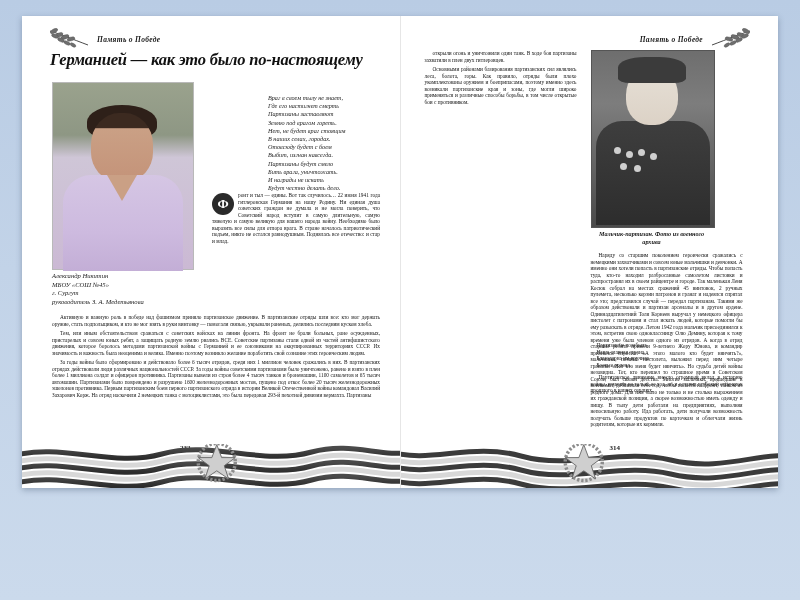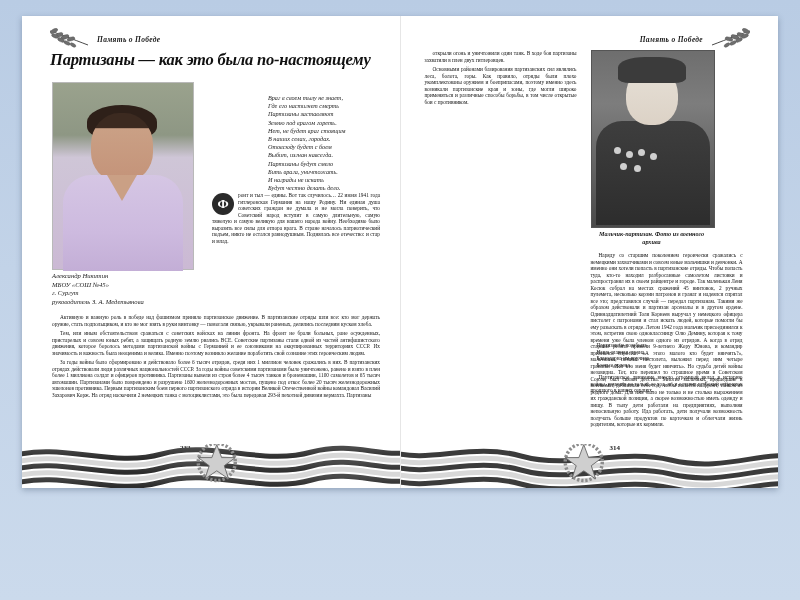--- a/index.html
+++ b/index.html
@@ -190,21 +190,21 @@
             <ellipse cx="25" cy="11" rx="4" ry="1.9" transform="rotate(-14 25 11)"></ellipse>
             <ellipse cx="9" cy="8" rx="3.6" ry="1.8" transform="rotate(22 9 8)"></ellipse>
             <ellipse cx="15" cy="12" rx="3.6" ry="1.8" transform="rotate(26 15 12)"></ellipse>
             <ellipse cx="21" cy="15" rx="3.4" ry="1.7" transform="rotate(28 21 15)"></ellipse>
             <ellipse cx="27" cy="17" rx="3.2" ry="1.6" transform="rotate(30 27 17)"></ellipse>
           </g>
         </svg>
         <span class="runhead-text">Память о Победе</span>
       </div>
 
-      <div class="article-title">Партизаны — как это была по-настоящему</div>
+      <div class="article-title">Германией — как это было по-настоящему</div>
 
       <div class="photo-main">
         <div class="hair"></div>
         <div class="head"></div>
         <div class="shirt"></div>
         <div class="collar"></div>
       </div>
 
       <div class="photo-caption">
         <div>Александр Никитин</div>

